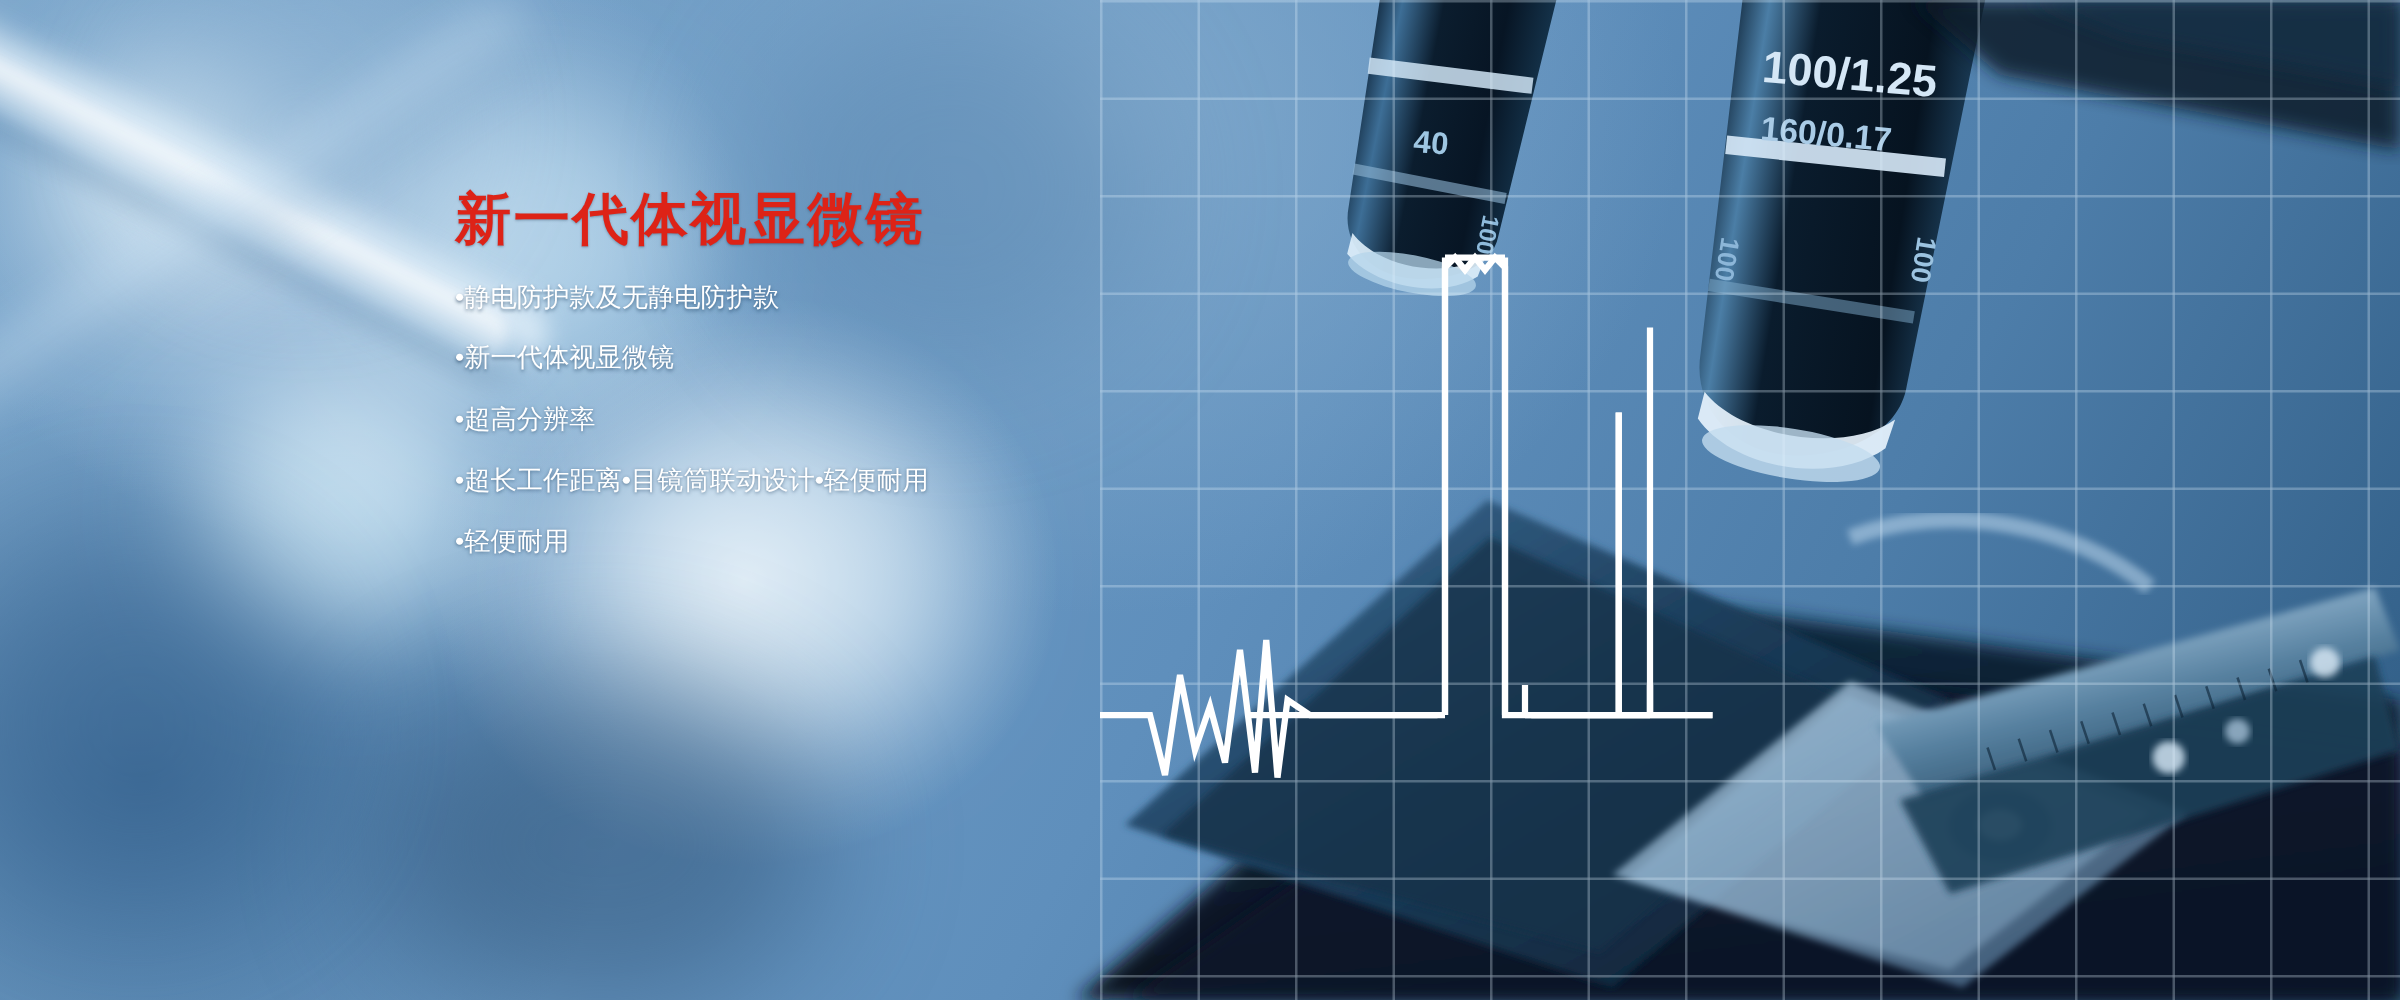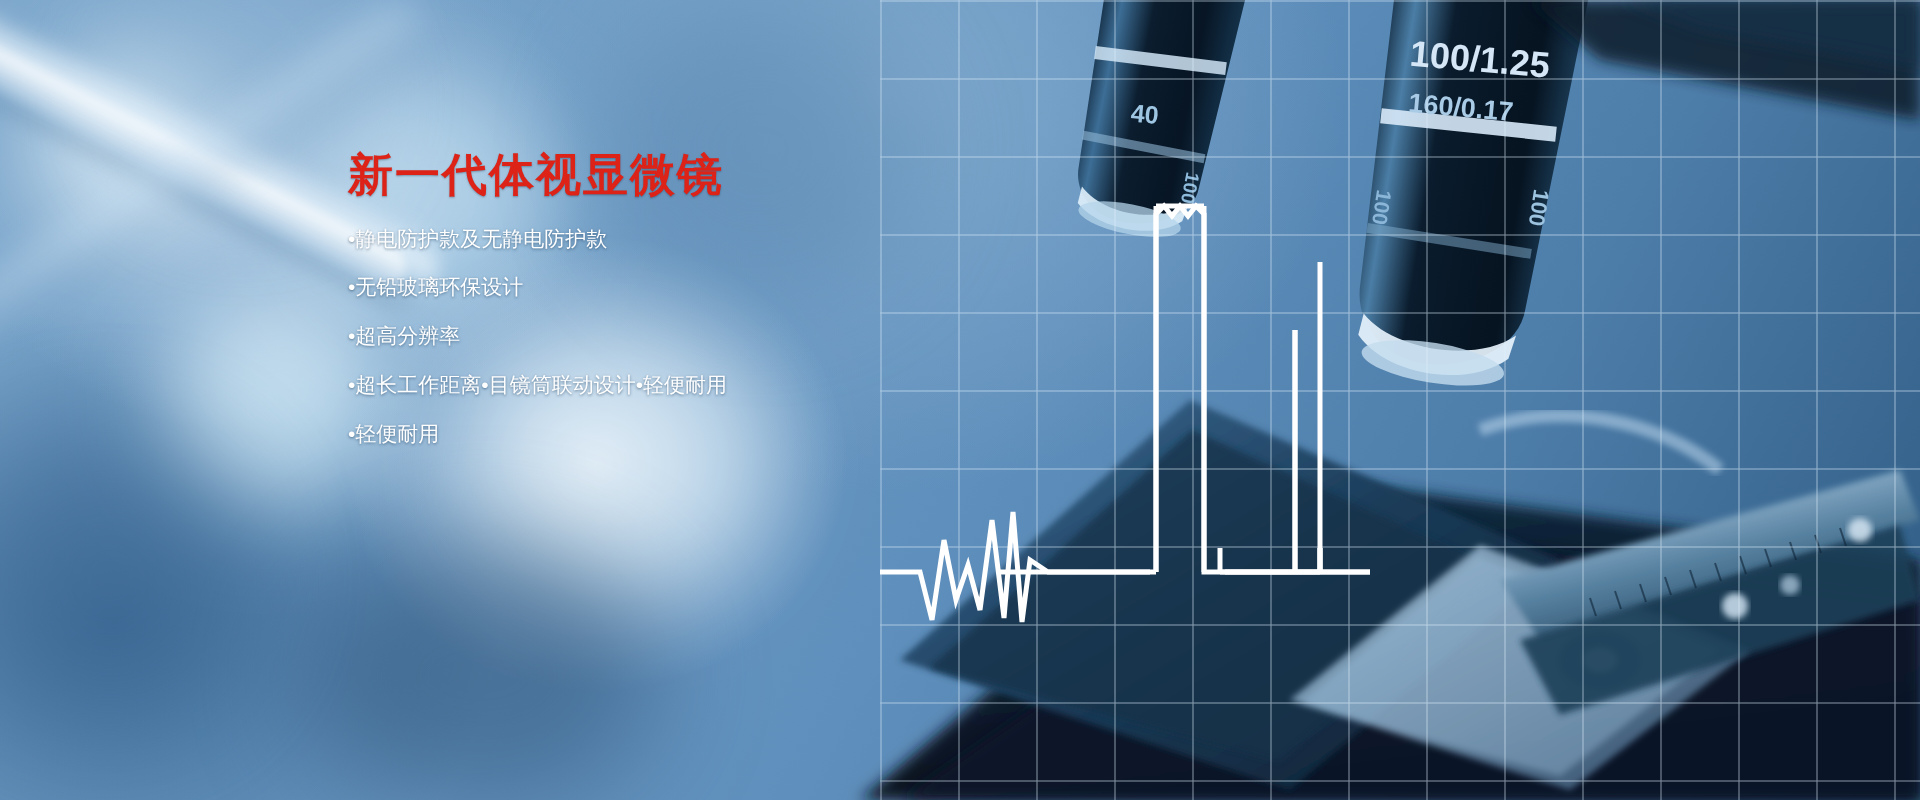--- a/index.html
+++ b/index.html
@@ -40,21 +40,21 @@
   .desk{position:absolute;inset:0;overflow:hidden;}
 
   
   .grid{position:absolute;left:880px;top:0;width:1040px;height:800px;
     opacity:.55;pointer-events:none;}
   .grid .gl{position:absolute;background:rgba(222,238,252,.55);}
   .grid .gv{width:1.5px;top:0;bottom:0;}
   .grid .gh{height:1.5px;left:0;right:0;}
 
   
-  .copy{position:absolute;left:348px;top:150px;width:640px;}
+  .copy{position:absolute;left:364px;top:150px;width:640px;}
   .headline{
     color:#dd2317;font-size:45px;font-weight:bold;letter-spacing:2px;
     margin:0 0 26px 0;line-height:1.1;
     text-shadow:0 1px 2px rgba(10,40,70,.35);
   }
   .bullets{list-style:none;margin:0;padding:0;}
   .bullets li{
     color:#ffffff;font-size:21px;font-weight:normal;line-height:1.28;
     margin:0 0 22px 0;white-space:nowrap;
     text-shadow:0 1px 3px rgba(12,45,78,.55);
@@ -252,20 +252,20 @@
       <path d="M345,572 L490,572"></path>
       <path d="M415,572 L415,330"></path>
       <path d="M415,330 L415,572"></path>
     </g>
   </svg>
 
   <div class="copy">
     <h1 class="headline">新一代体视显微镜</h1>
     <ul class="bullets" id="bullets">
         <li>•静电防护款及无静电防护款</li>
-        <li>•无铅玻璃环保设计</li>
+        <li>•新一代体视显微镜</li>
         <li>•超高分辨率</li>
         <li>•超长工作距离•目镜筒联动设计•轻便耐用</li>
         <li>•轻便耐用</li>
       </ul>
   </div>
 
 </div>
 
 </body></html>

